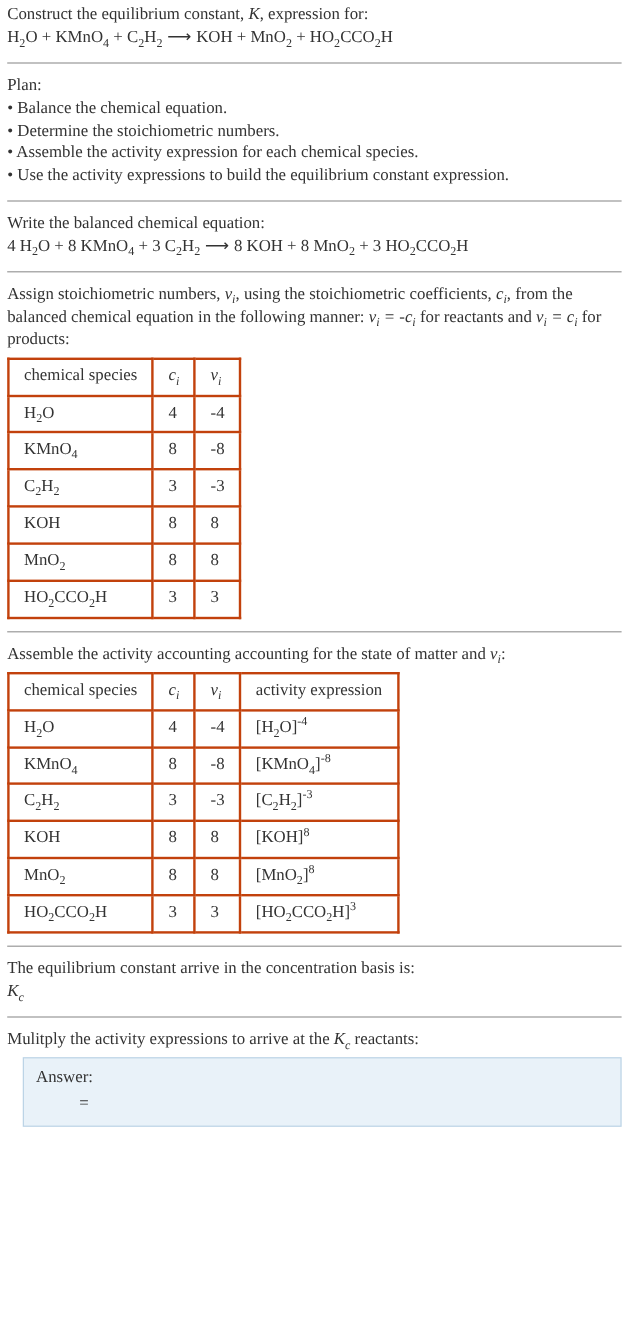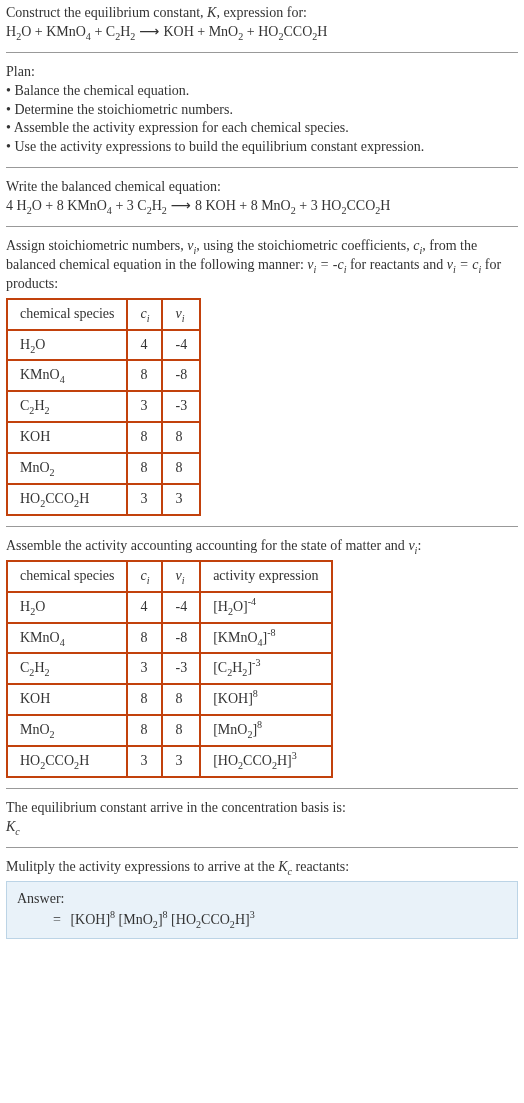--- a/index.html
+++ b/index.html
@@ -30,20 +30,21 @@
   padding: 5px 12px;
   text-align: left;
   font-weight: normal;
   white-space: nowrap;
 }
 .answer-box {
   background: #e9f2f9;
   border: 1px solid #bcd4e6;
   padding: 8px 10px;
   margin-top: 4px;
+  margin-left: 13px;
 }
 .frac {
   display: inline-block;
   vertical-align: middle;
   text-align: center;
   margin: 0 2px;
 }
 .frac .num { display: block; padding: 0 4px; }
 .frac .den { display: block; border-top: 1px solid #333; padding: 0 4px; }
 .indent-eq { padding-left: 36px; }
@@ -181,20 +182,15 @@
 
 <div>
   <span>Mulitply the activity expressions to arrive at the </span><span class="it">K<sub>c</sub></span><span> reactants:</span>
 </div>
 
 <div class="answer-box">
   <div>Answer:</div>
   <div class="indent-eq" style="margin-top:2px;">
     =
     <span class="frac">
-      <span class="num">
-        [KOH]<sup>8</sup>
-        [MnO<sub>2</sub>]<sup>8</sup>
-        [HO<sub>2</sub>CCO<sub>2</sub>H]<sup>3</sup>
-      </span>
     </span>
   </div>
 </div>
 
 </body></html>

